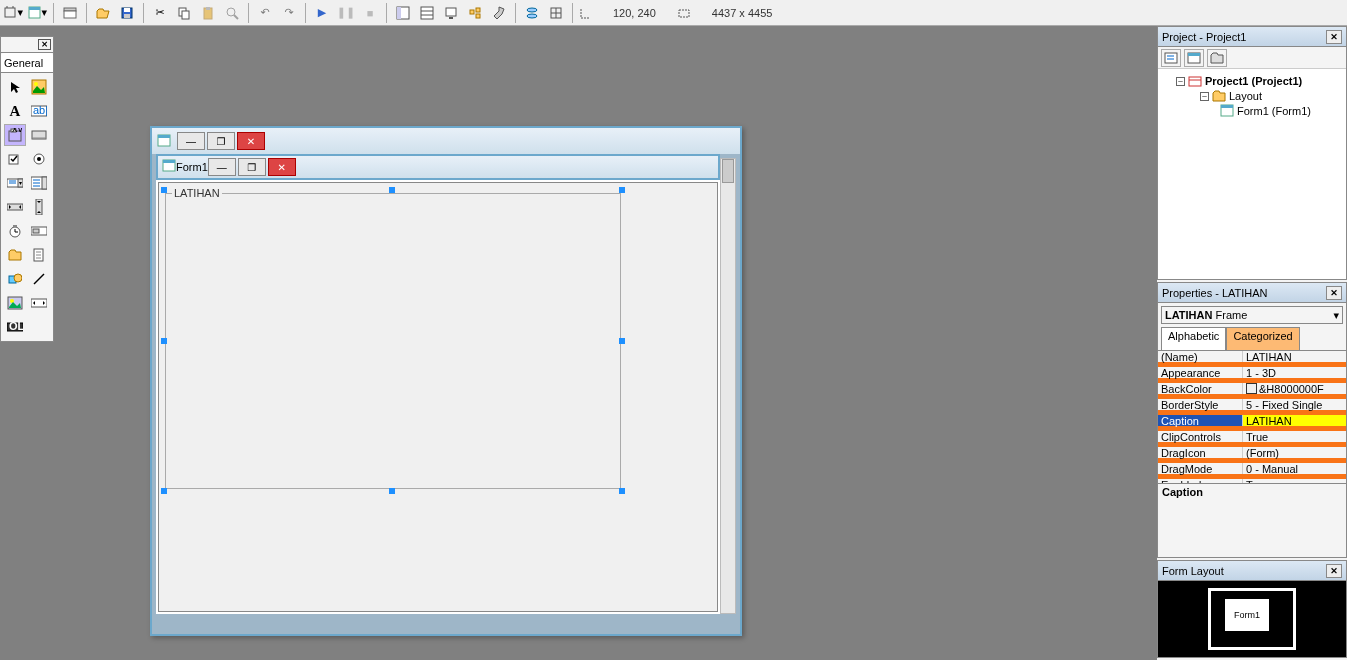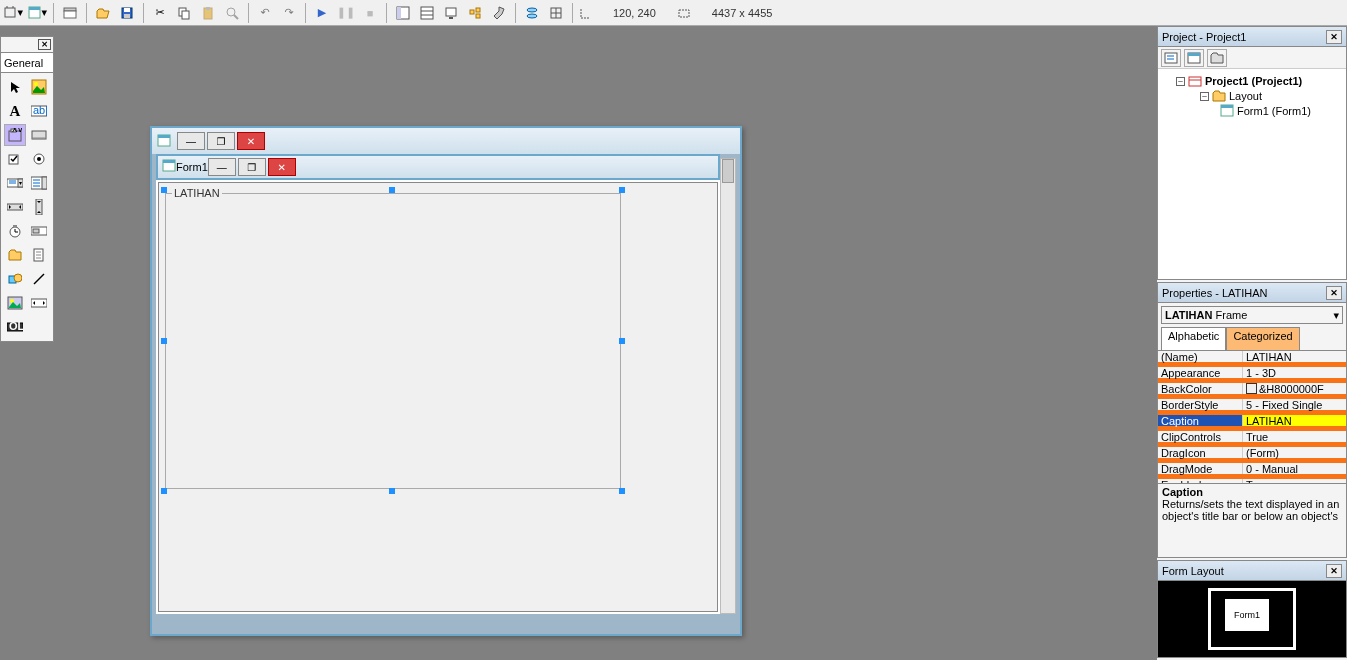--- a/index.html
+++ b/index.html
@@ -509,21 +509,20 @@
           </div>
           <div class="prop-row">
             <div class="prop-name">Enabled</div>
             <div class="prop-val">
               <span>True</span>
             </div>
           </div>
         </div>
       <div class="prop-desc">
         <div class="prop-desc-title">Caption</div>
-        <div>Returns/sets the text displayed in an object's title bar or below an object's</div>
       </div>
     </div>
 
     <div class="panel" style="flex:1">
       <div class="panel-title">
         <span>Form Layout</span>
         <div class="panel-close">✕</div>
       </div>
       <div class="formlayout-body">
         <div class="fl-monitor">

